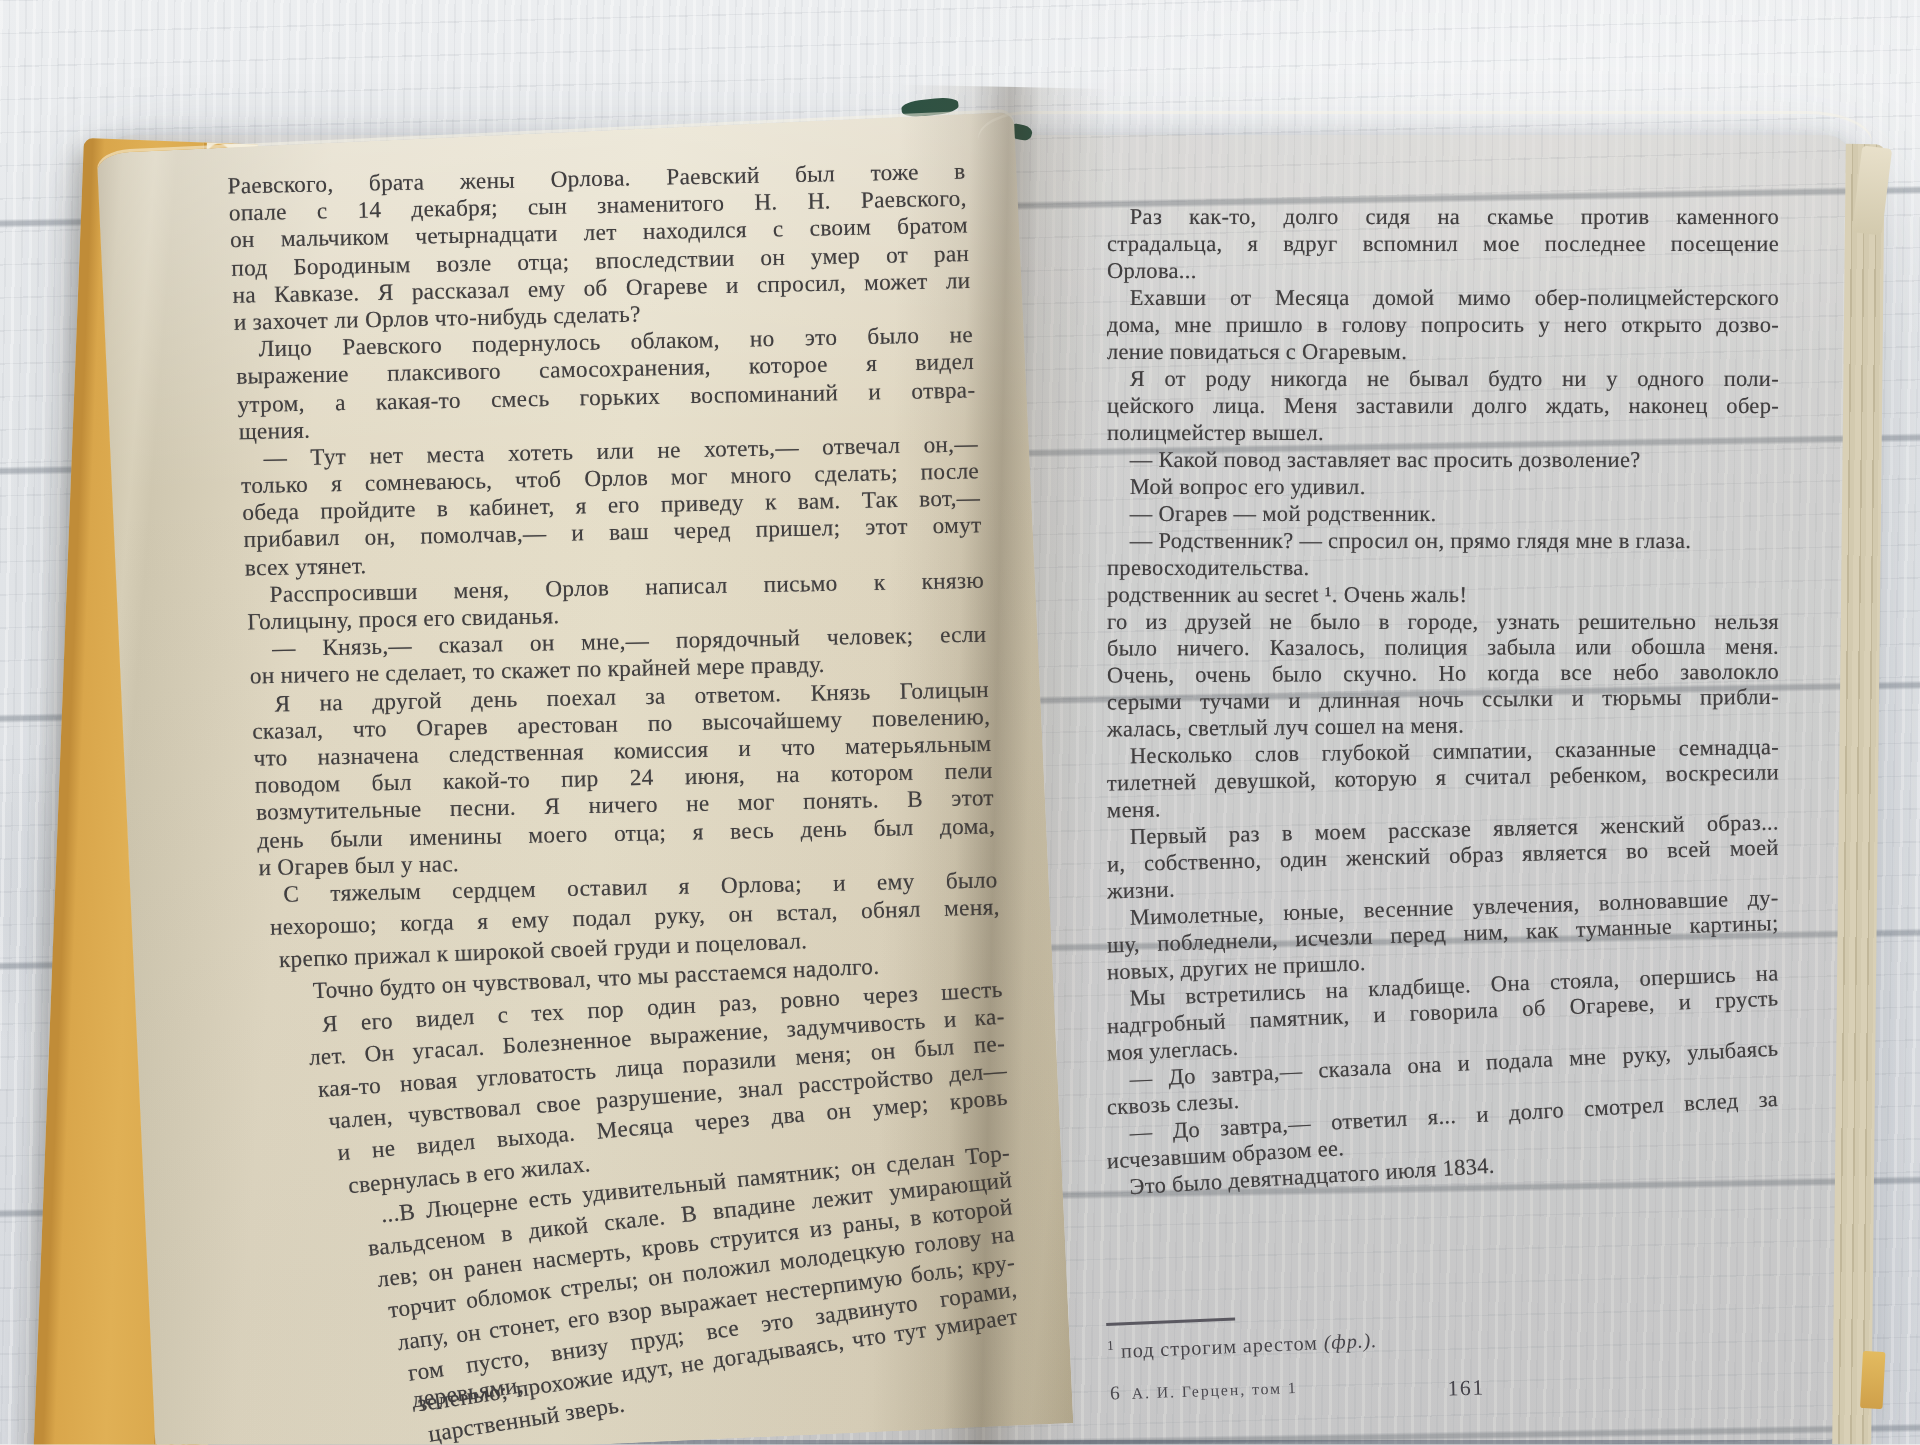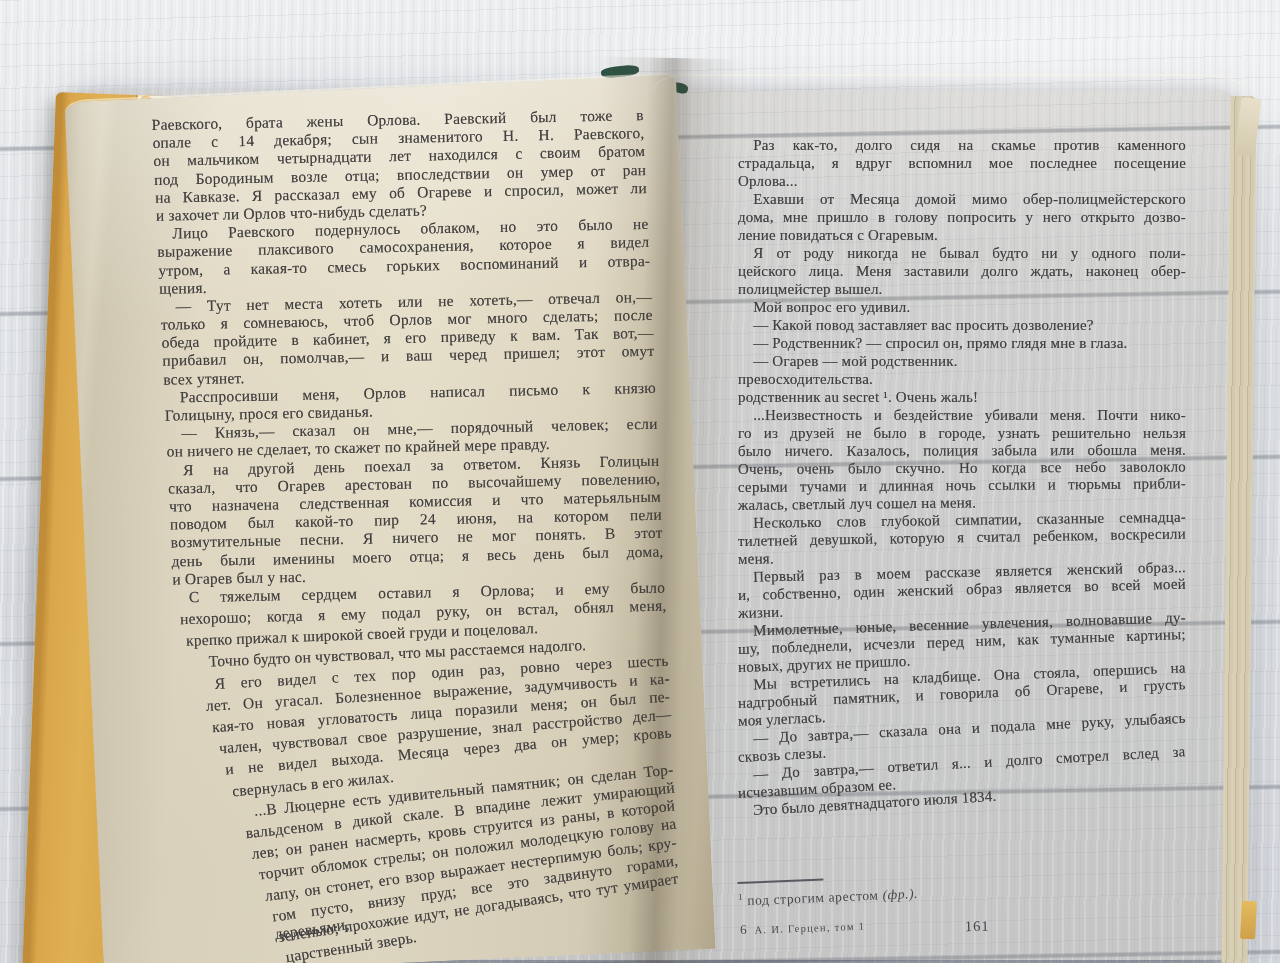--- a/index.html
+++ b/index.html
@@ -202,27 +202,26 @@
   <div class="text-block rp-text">
       <div class="line" style="transform: rotate(0deg); transform-origin: 0px 50%;"> Раз как-то, долго сидя на скамье против каменного</div>
       <div class="line" style="transform: rotate(0deg); transform-origin: 0px 50%;">страдальца, я вдруг вспомнил мое последнее посещение</div>
       <div class="line pend" style="transform: rotate(0deg); transform-origin: 0px 50%;">Орлова...</div>
       <div class="line" style="transform: rotate(0deg); transform-origin: 0px 50%;"> Ехавши от Месяца домой мимо обер-полицмейстерского</div>
       <div class="line" style="transform: rotate(0deg); transform-origin: 0px 50%;">дома, мне пришло в голову попросить у него открыто дозво-</div>
       <div class="line pend" style="transform: rotate(0deg); transform-origin: 0px 50%;">ление повидаться с Огаревым.</div>
       <div class="line" style="transform: rotate(0deg); transform-origin: 0px 50%;"> Я от роду никогда не бывал будто ни у одного поли-</div>
       <div class="line" style="transform: rotate(0deg); transform-origin: 0px 50%;">цейского лица. Меня заставили долго ждать, наконец обер-</div>
       <div class="line pend" style="transform: rotate(0deg); transform-origin: 0px 50%;">полицмейстер вышел.</div>
+      <div class="line pend" style="transform: rotate(0deg); transform-origin: 0px 50%;"> — Какой повод заставляет вас просить дозволение?</div>
       <div class="line pend" style="transform: rotate(0deg); transform-origin: 0px 50%;"> Мой вопрос его удивил.</div>
-      <div class="line pend" style="transform: rotate(0deg); transform-origin: 0px 50%;"> — Какой повод заставляет вас просить дозволение?</div>
+      <div class="line pend" style="transform: rotate(0deg); transform-origin: 0px 50%;"> — Огарев — мой родственник.</div>
       <div class="line pend" style="transform: rotate(0deg); transform-origin: 0px 50%;"> — Родственник? — спросил он, прямо глядя мне в глаза.</div>
-      <div class="line pend" style="transform: rotate(0deg); transform-origin: 0px 50%;"> — Огарев — мой родственник.</div>
       <div class="line pend" style="transform: rotate(0deg); transform-origin: 0px 50%;">превосходительства.</div>
       <div class="line pend" style="transform: rotate(0deg); transform-origin: 0px 50%;">родственник au secret ¹. Очень жаль!</div>
-      <div class="line" style="transform: rotate(0deg); transform-origin: 0px 50%;"> ...Неизвестность и бездействие убивали меня. Почти нико-</div>
       <div class="line" style="transform: rotate(0deg); transform-origin: 0px 50%;">го из друзей не было в городе, узнать решительно нельзя</div>
       <div class="line" style="transform: rotate(-0.16deg); transform-origin: 0px 50%;">было ничего. Казалось, полиция забыла или обошла меня.</div>
       <div class="line" style="transform: rotate(-0.32deg); transform-origin: 0px 50%;">Очень, очень было скучно. Но когда все небо заволокло</div>
       <div class="line" style="transform: rotate(-0.48deg); transform-origin: 0px 50%;">серыми тучами и длинная ночь ссылки и тюрьмы прибли-</div>
       <div class="line pend" style="transform: rotate(-0.64deg); transform-origin: 0px 50%;">жалась, светлый луч сошел на меня.</div>
       <div class="line" style="transform: rotate(-0.8deg); transform-origin: 0px 50%;"> Несколько слов глубокой симпатии, сказанные семнадца-</div>
       <div class="line" style="transform: rotate(-0.96deg); transform-origin: 0px 50%;">тилетней девушкой, которую я считал ребенком, воскресили</div>
       <div class="line pend" style="transform: rotate(-1.12deg); transform-origin: 0px 50%;">меня.</div>
       <div class="line" style="transform: rotate(-1.28deg); transform-origin: 0px 50%;"> Первый раз в моем рассказе является женский образ...</div>
       <div class="line" style="transform: rotate(-1.44deg); transform-origin: 0px 50%;">и, собственно, один женский образ является во всей моей</div>

